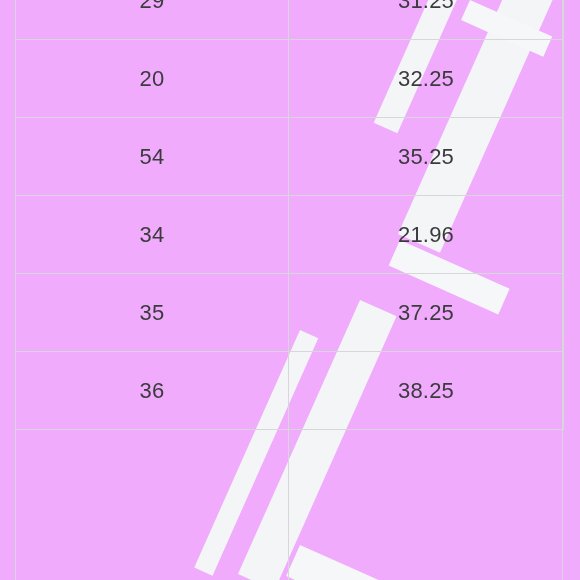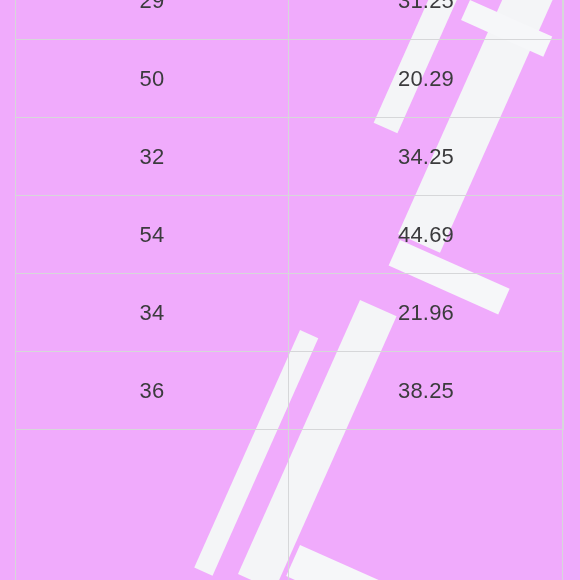--- a/index.html
+++ b/index.html
@@ -121,34 +121,34 @@
       <colgroup>
         <col class="c1">
         <col class="c2">
       </colgroup>
       <tbody>
         <tr>
           <td class="col-left">29</td>
           <td class="col-right">31.25</td>
         </tr>
         <tr>
-          <td class="col-left">50</td>
-          <td class="col-right">20.29</td>
-        </tr>
-        <tr>
-          <td class="col-left">32</td>
-          <td class="col-right">34.25</td>
+          <td class="col-left">20</td>
+          <td class="col-right">32.25</td>
         </tr>
         <tr>
           <td class="col-left">54</td>
-          <td class="col-right">44.69</td>
+          <td class="col-right">35.25</td>
         </tr>
         <tr>
           <td class="col-left">34</td>
           <td class="col-right">21.96</td>
+        </tr>
+        <tr>
+          <td class="col-left">35</td>
+          <td class="col-right">37.25</td>
         </tr>
         <tr>
           <td class="col-left">36</td>
           <td class="col-right">38.25</td>
         </tr>
 
       </tbody>
     </table>
   </div>
 

